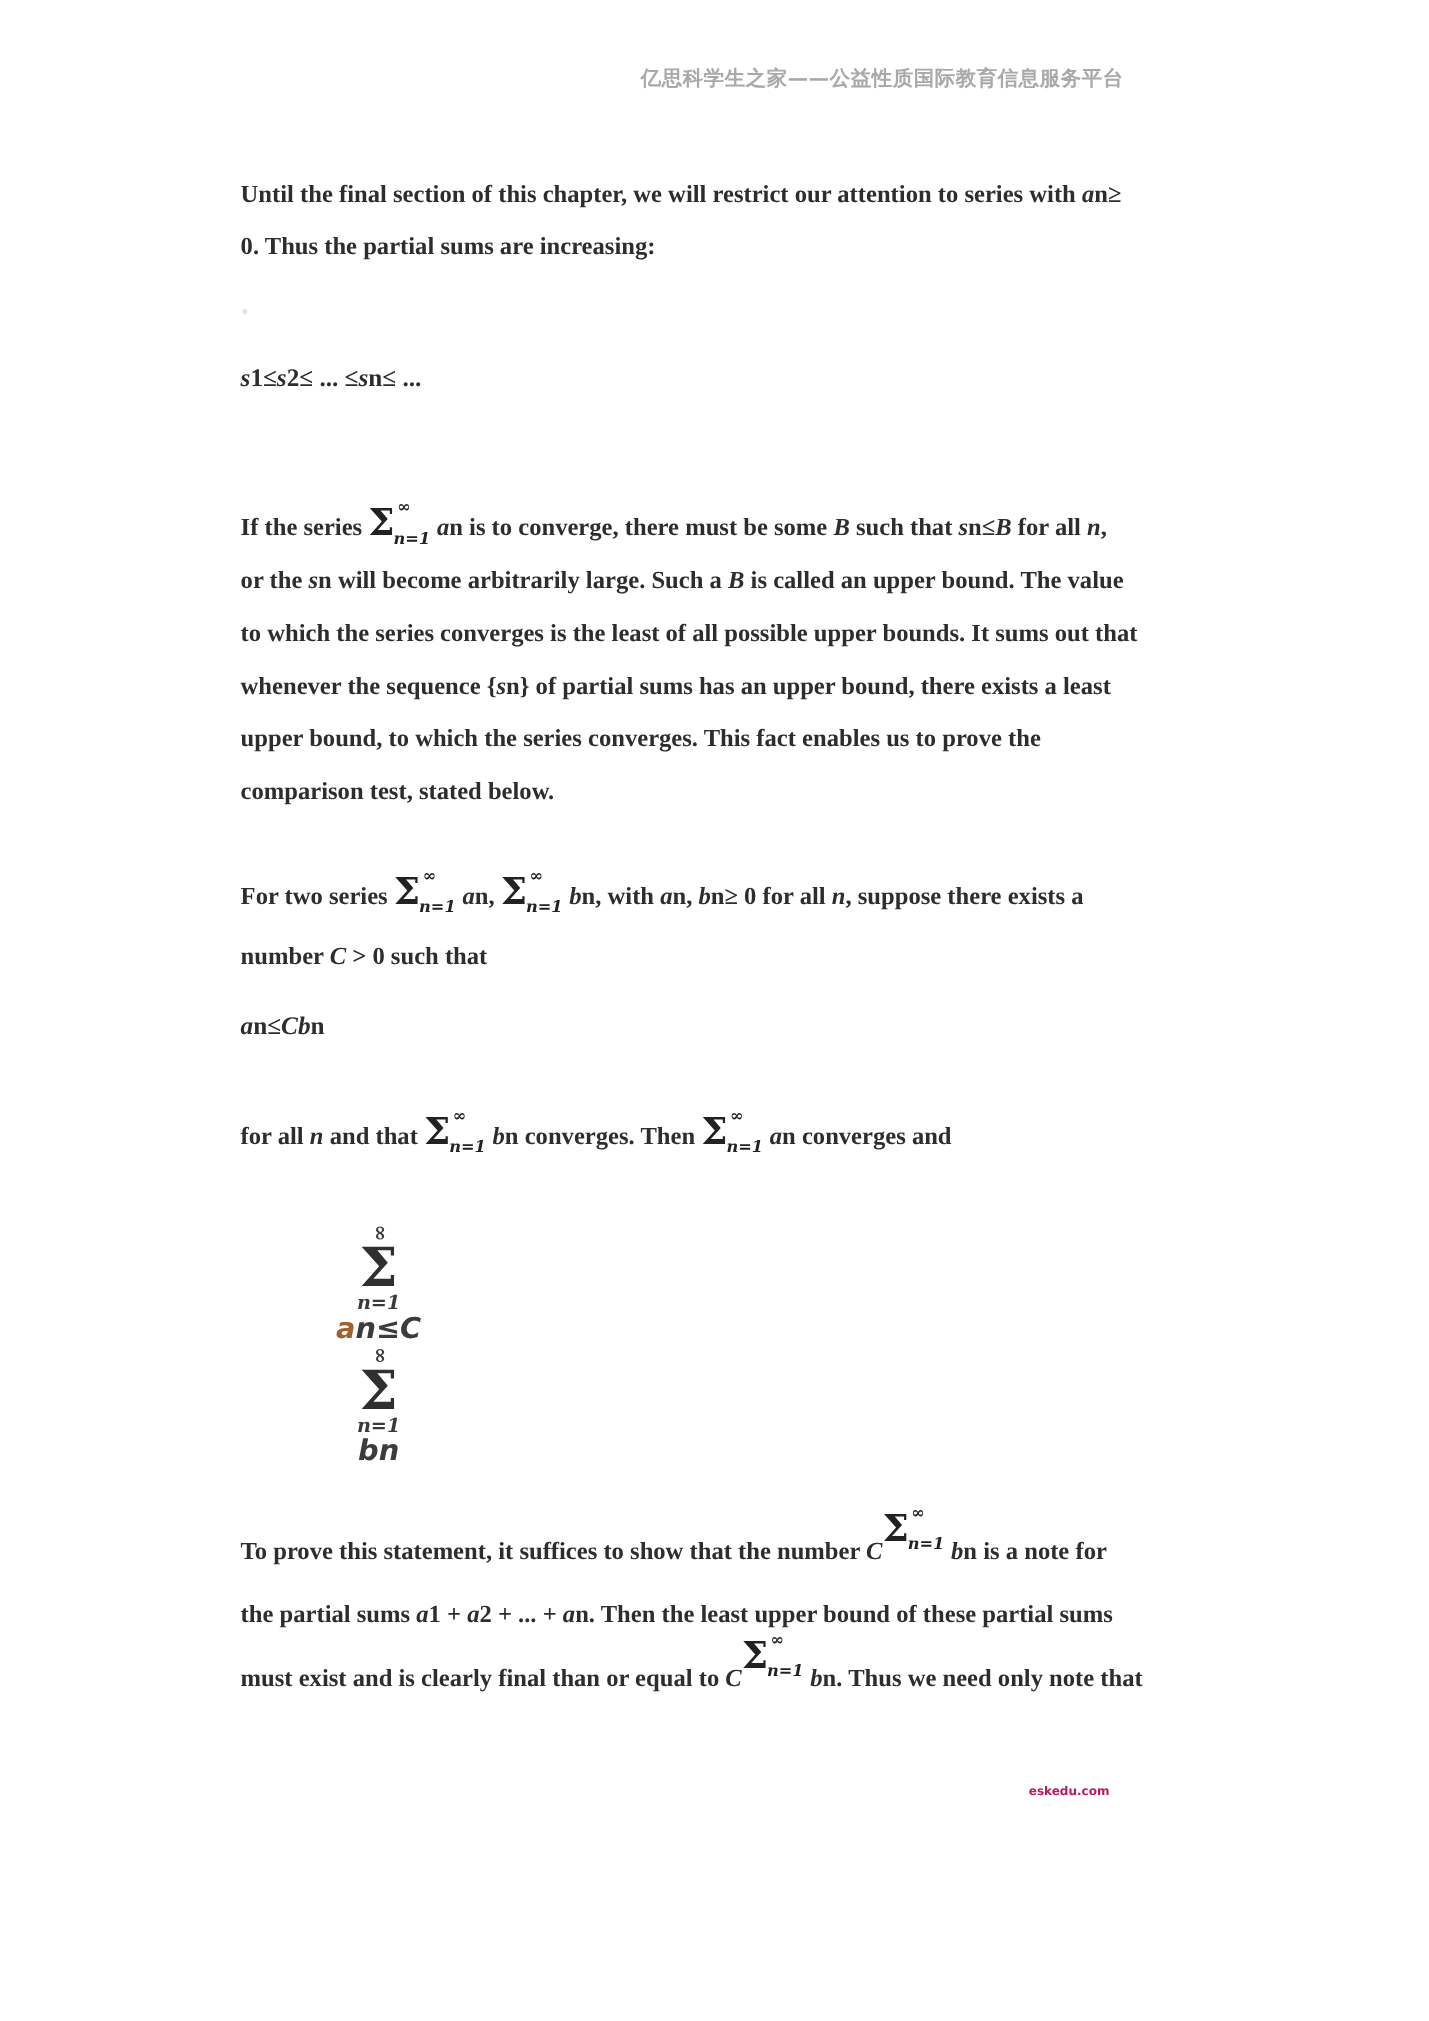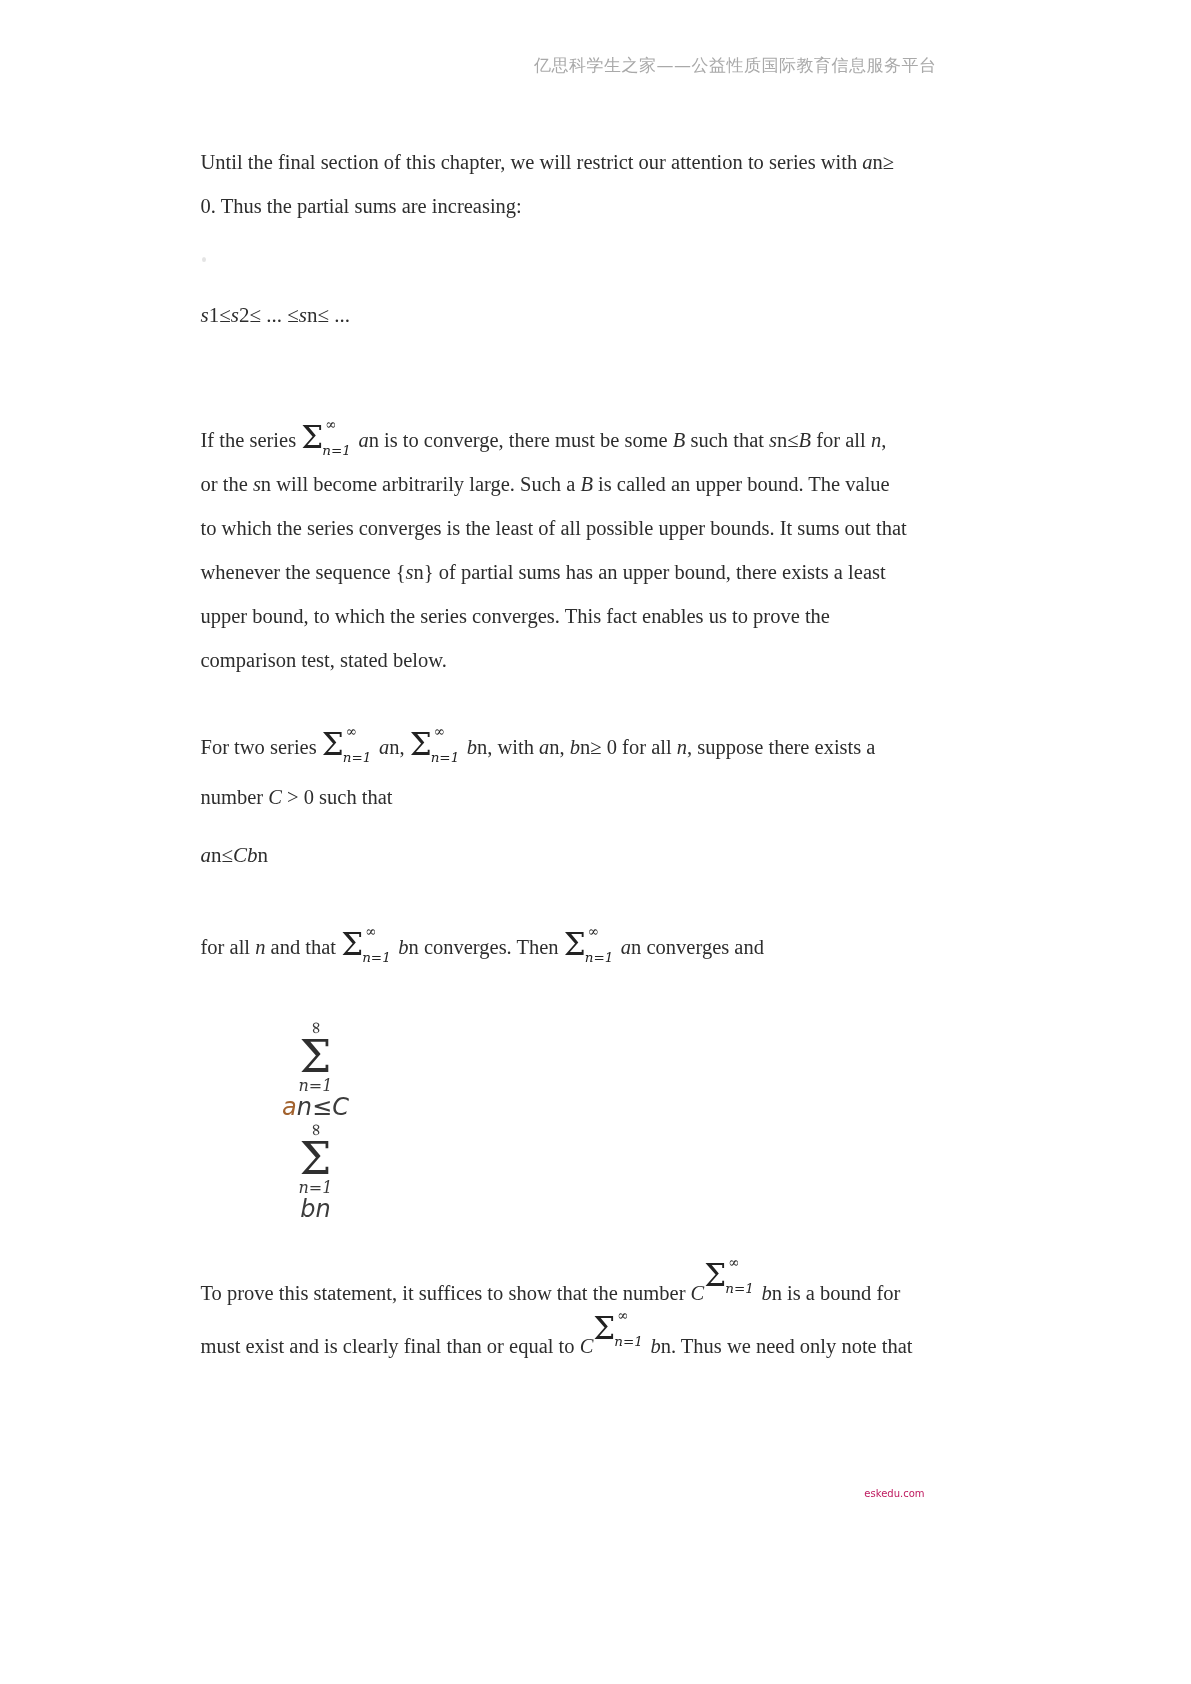--- a/index.html
+++ b/index.html
@@ -1,20 +1,20 @@
 <!DOCTYPE html>
 <html><head>
 <meta charset="utf-8">
 <style>
   * { margin:0; padding:0; box-sizing:border-box; }
   html,body { background:#ffffff; }
   .page {
     position:relative; width:1126px; height:1684px; margin:0 auto;
     background:#ffffff; overflow:hidden;
-    font-family:"Liberation Serif", serif; color:#2d2d2d;
+    font-family:"Liberation Serif", serif; color:#2d2d2d;font-weight:bold;
   }
   .header {
     position:absolute; top:54px; right:222px;
     font-family:"DejaVu Sans", sans-serif; font-size:17px;
     color:#a9a9a9; letter-spacing:0.5px;
   }
   .footer {
     position:absolute; top:1488px; right:234px;
     font-family:"DejaVu Sans", sans-serif; font-size:10px; color:#be185d;
   }
@@ -113,19 +113,20 @@
     <span class="bsig">Σ</span>
     <span class="bsub">n=1</span>
     <span class="bmid"><span class="it" style="color: rgb(162, 98, 46);">a</span><span class="it">n≤C</span></span>
     <span class="binf">∞</span>
     <span class="bsig">Σ</span>
     <span class="bsub">n=1</span>
     <span class="bmid"><span class="it">b</span><span class="it">n</span></span>
   </div>
 
   <div class="para para-p5" style="top:1267px">
-      <div class="line"><span>To prove this statement, it suffices to show that the number </span><span class="it">C</span><span class="sigma raised"><span class="sig">Σ</span><span class="lsup">∞</span><span class="lsub">n=1</span></span><span> </span><span class="it">b</span><span>n is a bound for</span></div>
+      <div class="line"><span>To prove this statement, it suffices to show that the number </span><span class="it">C</span><span class="sigma raised"><span class="sig">Σ</span><span class="lsup">∞</span><span class="lsub">n=1</span></span><span> </span><span class="it">b</span><span>n is a note for</span></div>
+      <div class="line"><span>the partial sums </span><span class="it">a</span><span>1 + </span><span class="it">a</span><span>2 + ... + </span><span class="it">a</span><span>n. Then the least upper bound of these partial sums</span></div>
       <div class="line"><span>must exist and is clearly final than or equal to </span><span class="it">C</span><span class="sigma raised"><span class="sig">Σ</span><span class="lsup">∞</span><span class="lsub">n=1</span></span><span> </span><span class="it">b</span><span>n. Thus we need only note that</span></div>
     </div>
 
   <div class="footer">eskedu.com</div>
 
 </div>
 
 </body></html>

